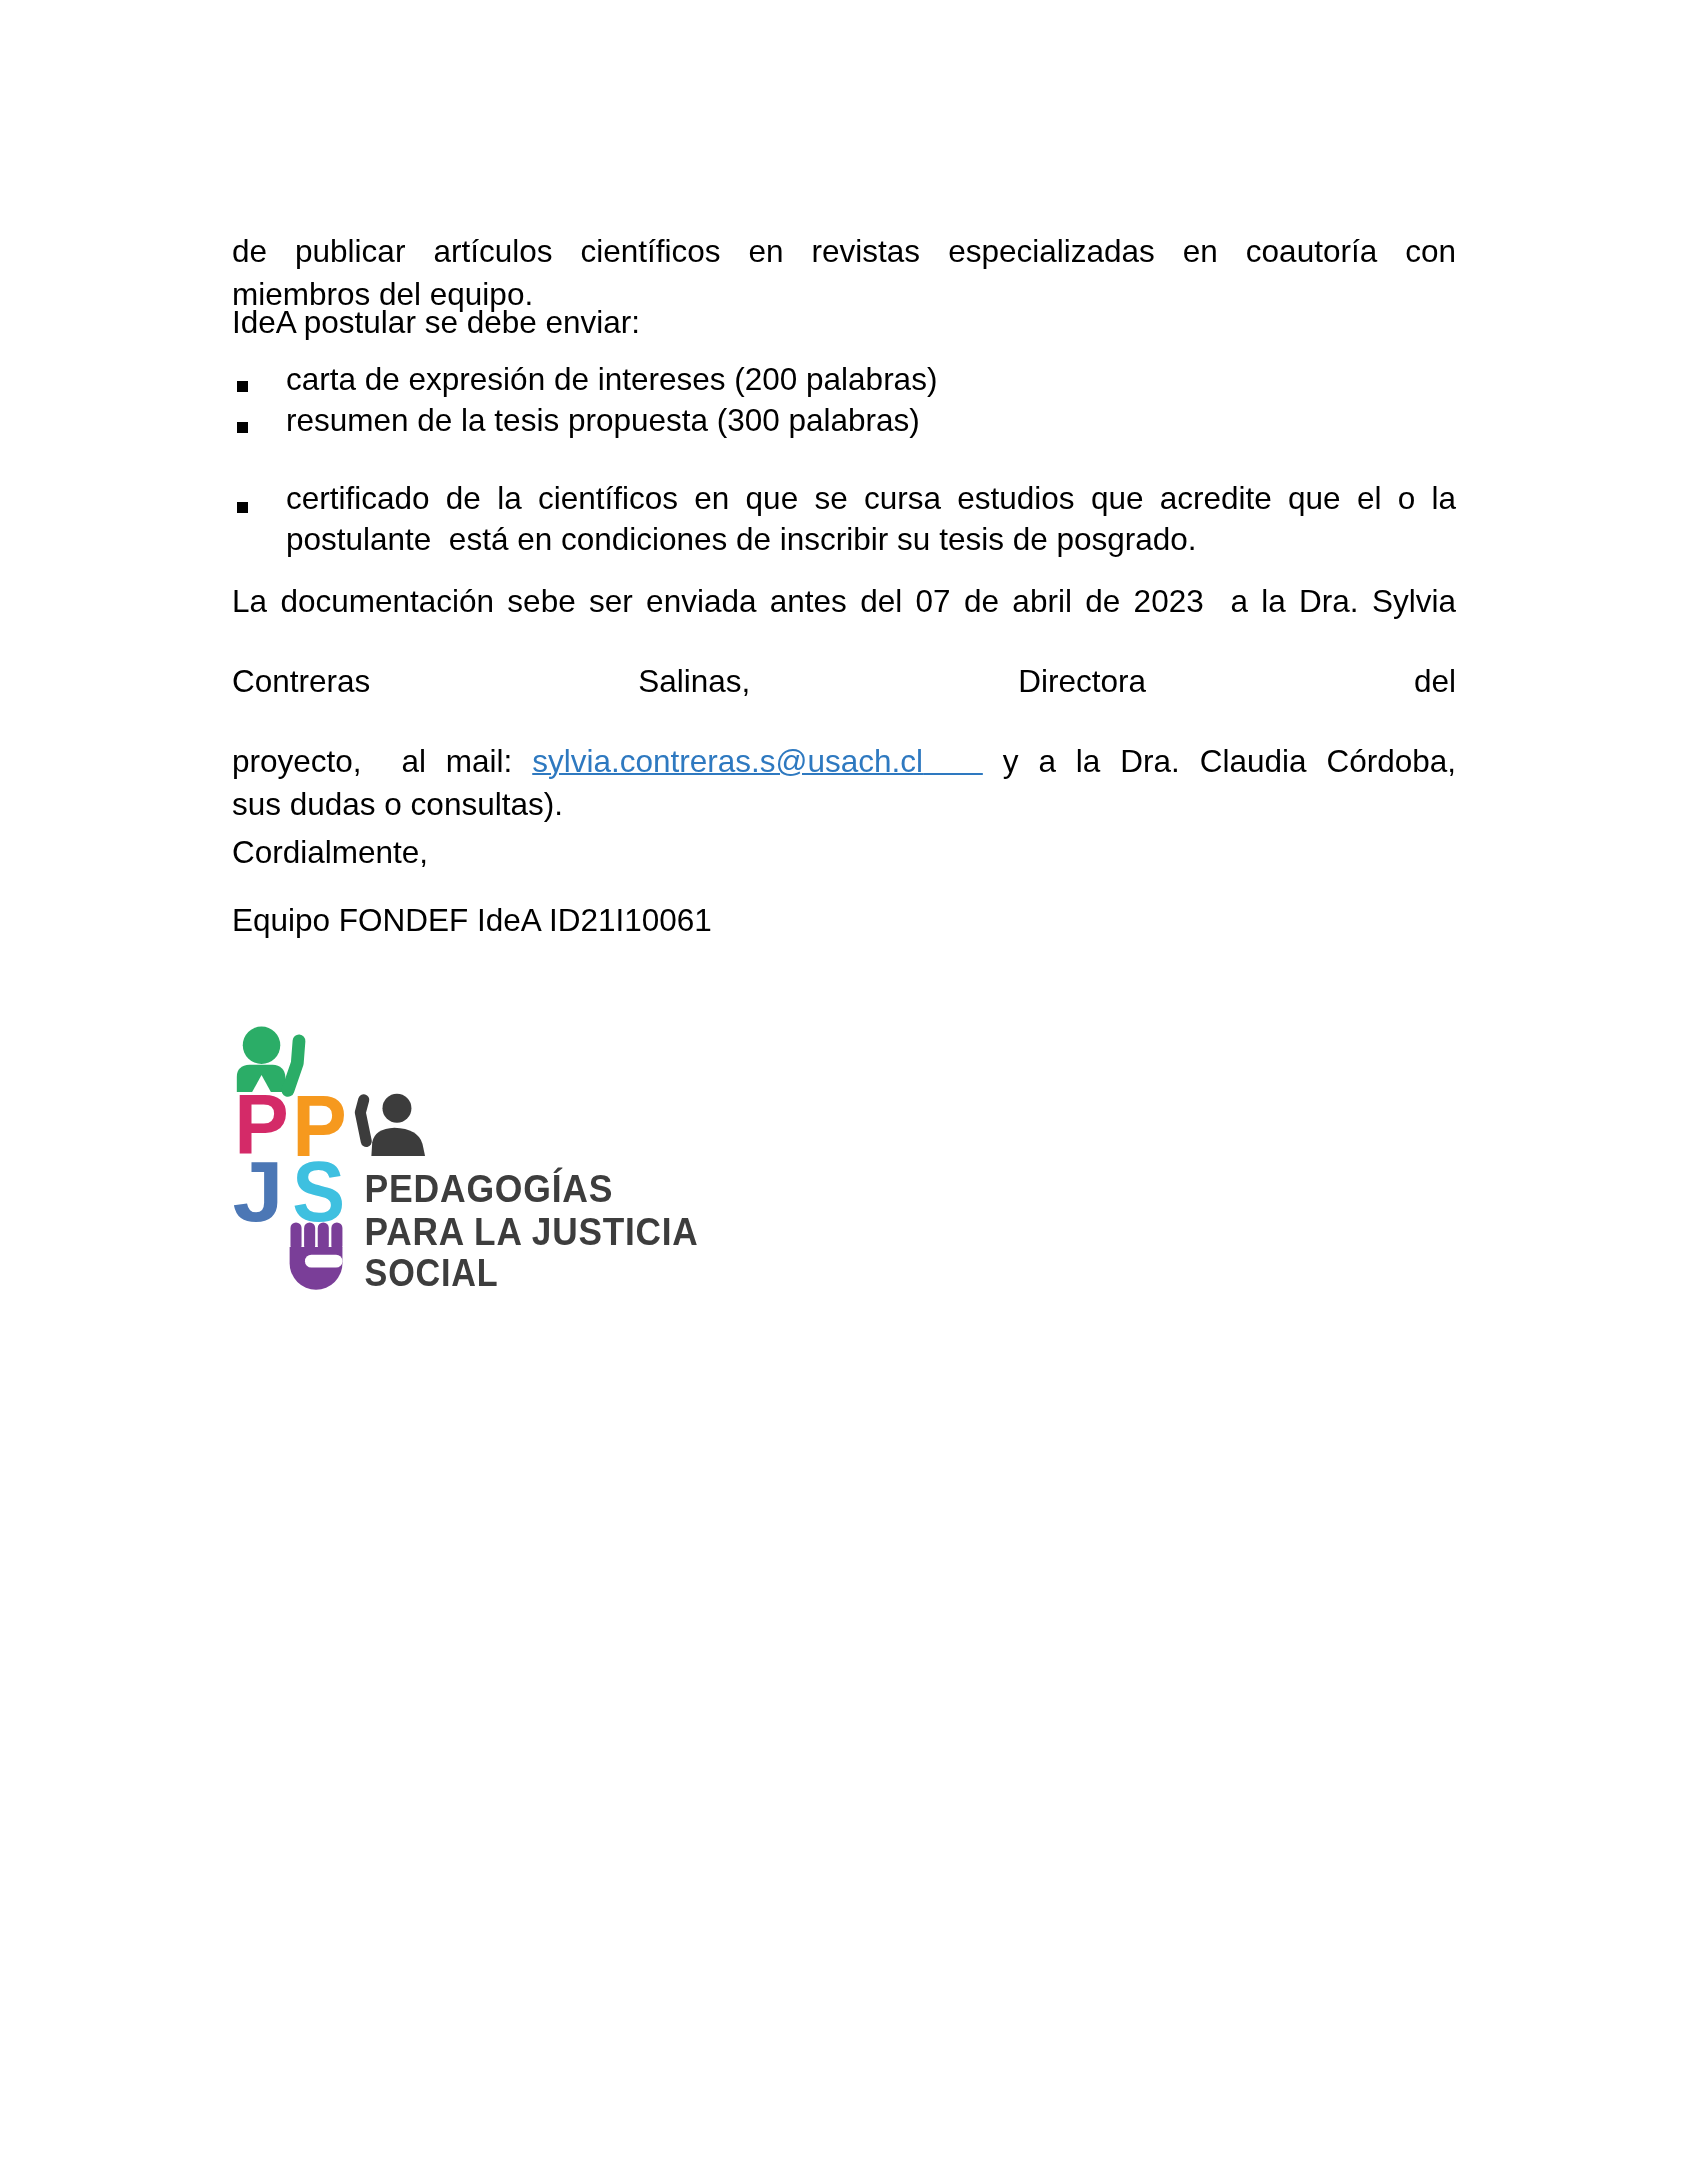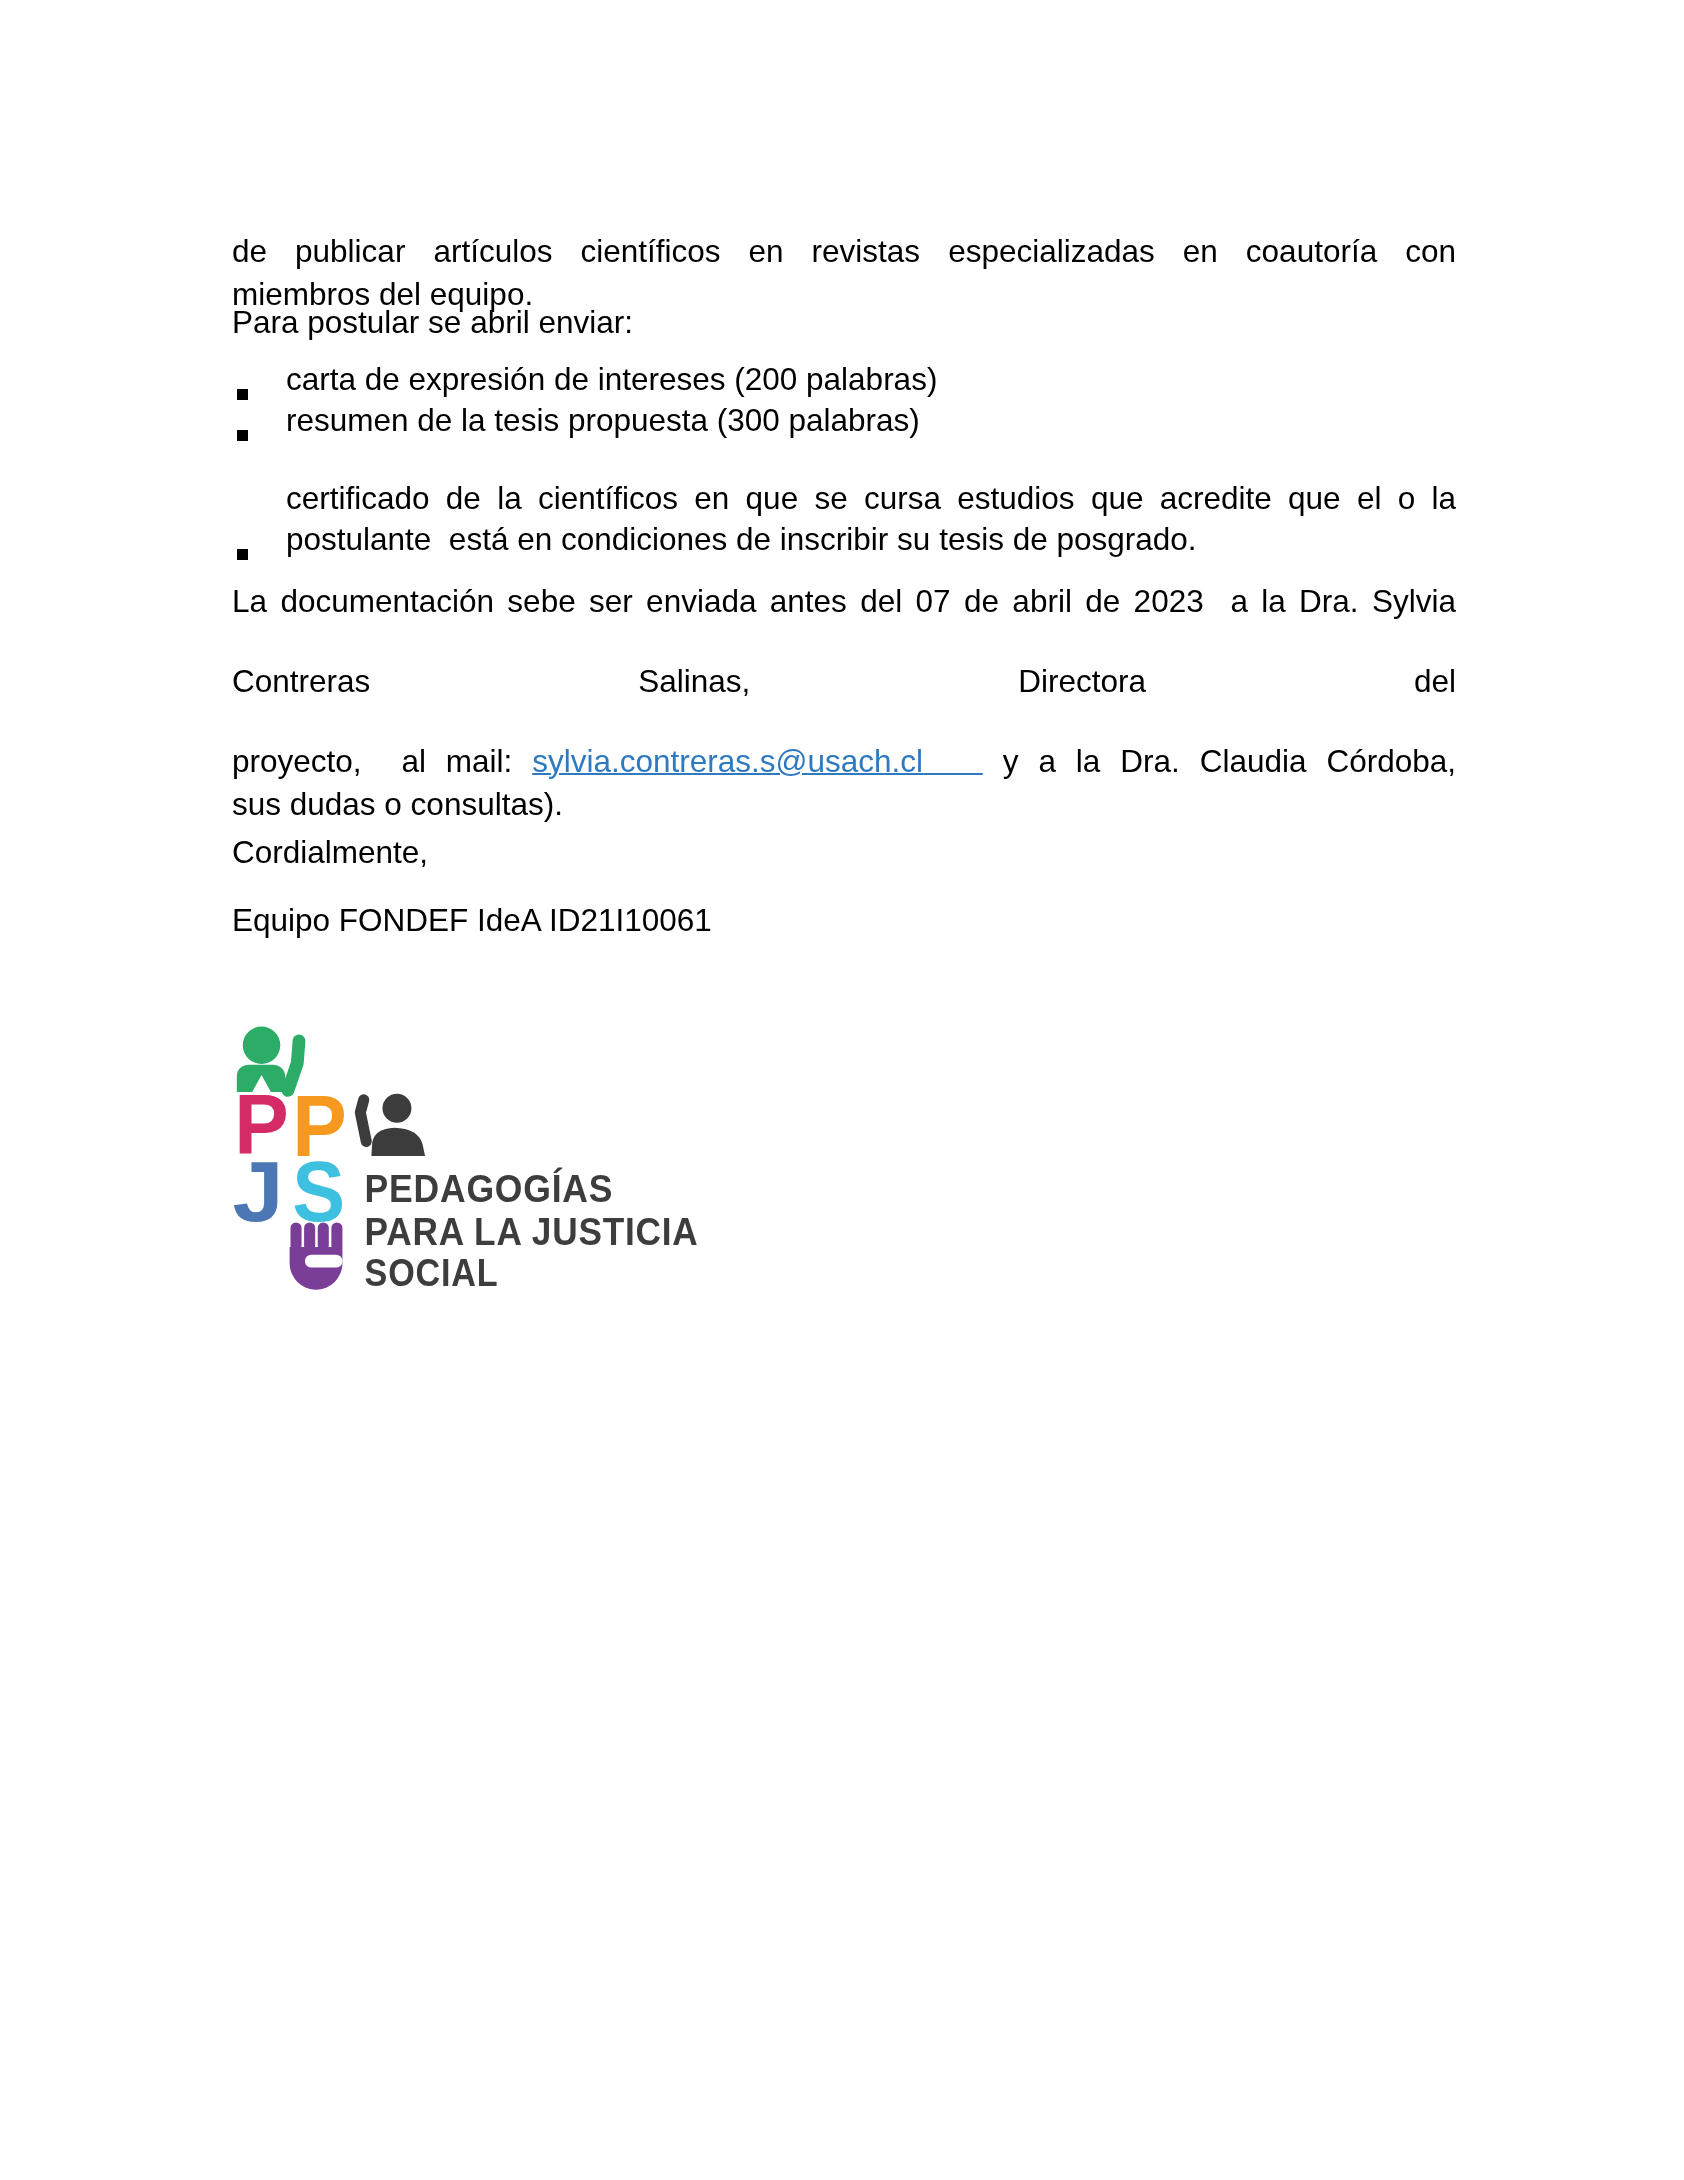--- a/index.html
+++ b/index.html
@@ -9,40 +9,40 @@
     background:#ffffff;
     font-family:"Liberation Sans", sans-serif;
     font-size:31.5px;
     color:#000000;
     overflow:hidden;
   }
   .block { position:absolute; left:232px; width:1224px; line-height:43px; }
   .jline { text-align:justify; text-align-last:justify;margin-top:37px; }
   .lline { text-align:left; text-align-last:left; }
   .list-block { line-height:41px; }
-  .bullet-row { display:flex; align-items:flex-end; }
+  .bullet-row { display:flex; align-items:center; }
   .marker-col { width:54px; flex:0 0 54px; padding-left:5.1px; box-sizing:border-box; }
   .bullet-marker { width:11px; height:11px; background:#000; margin-top:14.5px; }
   .bullet-text { flex:1 1 auto; }
   a.email-link { text-decoration:underline; text-decoration-thickness:1.7px; cursor:pointer; }
   .link-tail { text-decoration:underline; text-decoration-thickness:1.7px; }
   .logo-letter { font-family:"Liberation Sans", sans-serif; font-weight:bold; }
   .wordmark { font-family:"Liberation Sans", sans-serif; font-weight:bold; font-size:46px; letter-spacing:1px; }
 </style>
 </head>
 <body>
 
 <div class="page">
 
   <div class="block" style="top:193px">
     <div class="jline">de publicar artículos científicos en revistas especializadas en coautoría con</div>
     <div class="lline">miembros del equipo.</div>
   </div>
 
-  <div class="block lline" style="top:301px">Para postular se abril enviar:</div>
+  <div class="block lline" style="top:301px">IdeA postular se debe enviar:</div>
 
   <div class="block list-block" style="top:359px">
     <div class="bullet-row">
       <div class="marker-col">
           <div class="bullet-marker"></div>
         </div>
       <div class="bullet-text lline">carta de expresión de intereses (200 palabras)</div>
     </div>
     <div class="bullet-row">
       <div class="marker-col">

